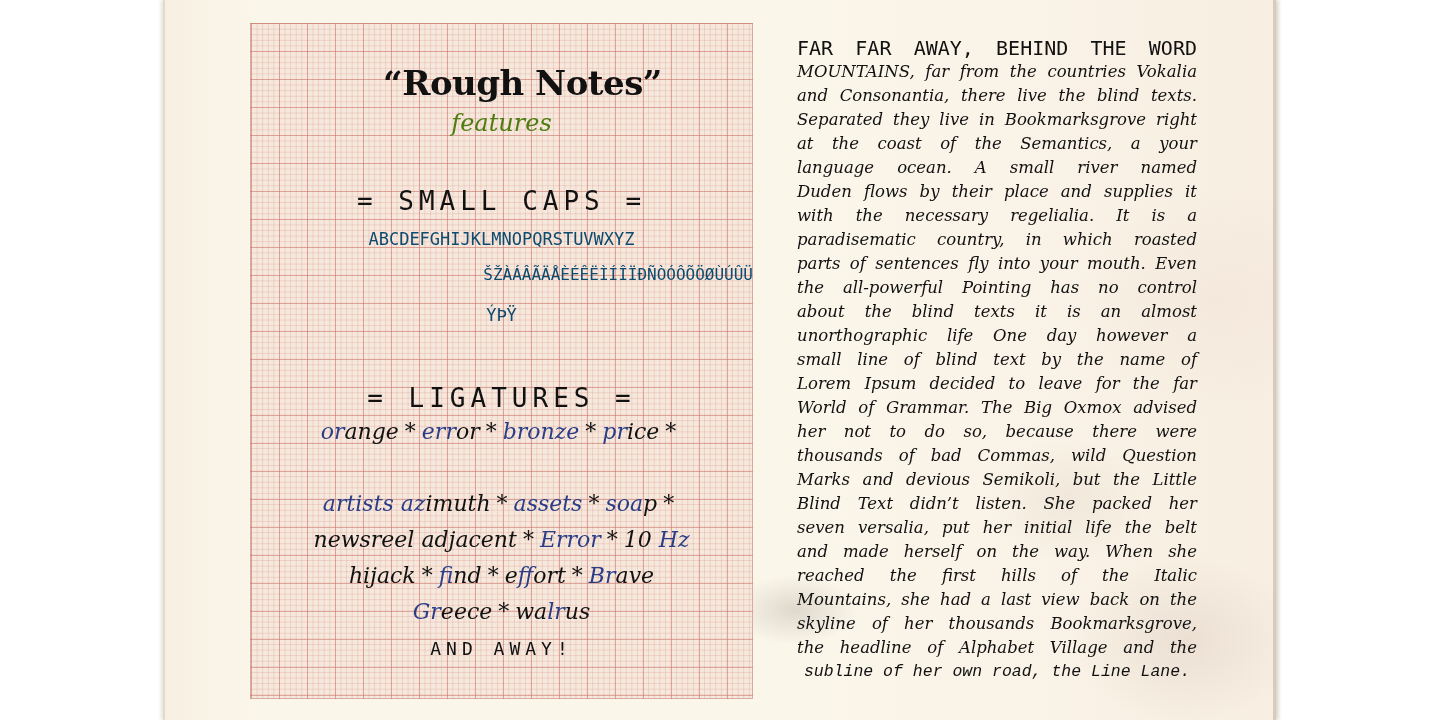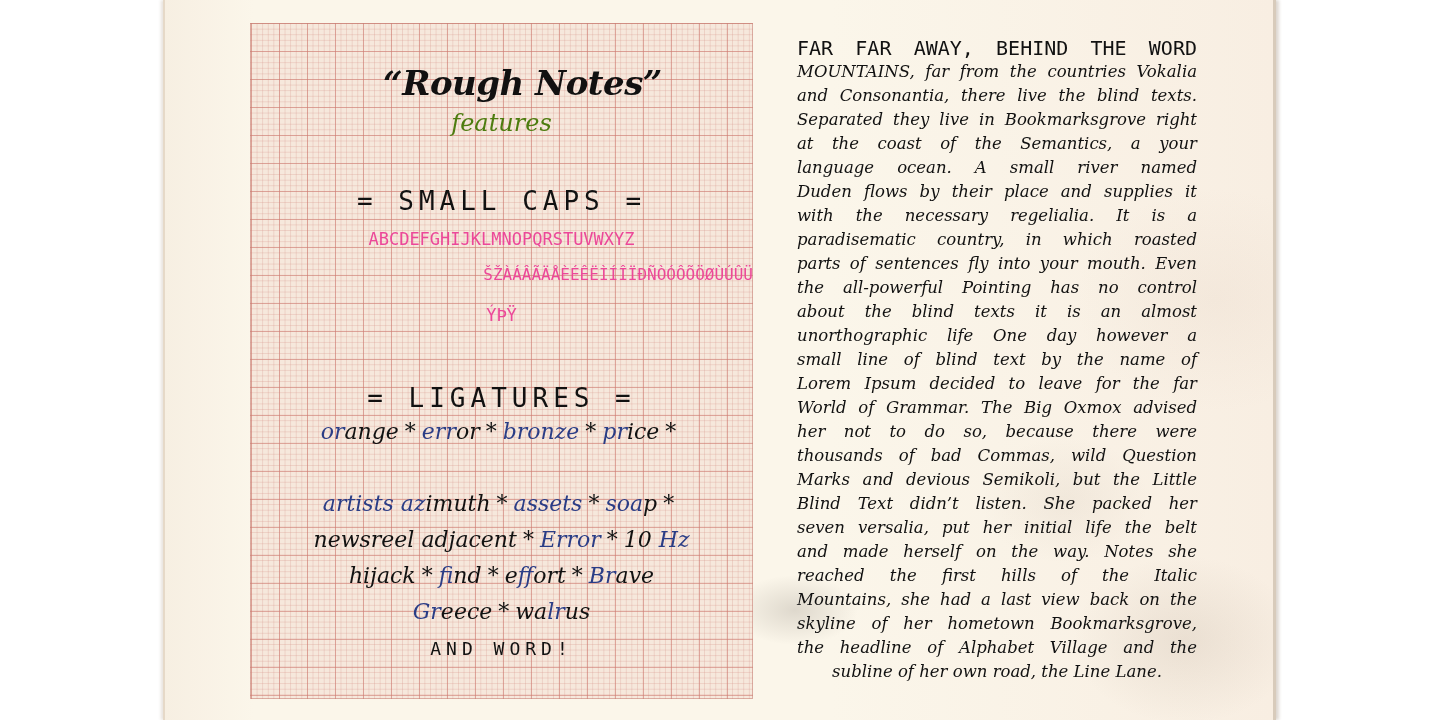--- a/index.html
+++ b/index.html
@@ -30,37 +30,37 @@
       background-size: 28px 28px, 28px 28px, 5.6px 5.6px, 5.6px 5.6px;
       border: 1px solid rgba(200,130,120,0.6);
     }
 
     .panel-left {
       position: absolute; left: 250px; top: 23px; width: 503px; height: 676px;
       text-align: center;
     }
     .title {
       position: absolute; left: 0; right: 0; top: 40px;
-      font-family: "DejaVu Serif", serif; font-style: italic; font-weight: bold;
+      font-family: "DejaVu Serif", serif; font-weight: bold;
       font-size: 34px; letter-spacing: -0.5px; color: #111; padding-left: 42px;
     }
     .subtitle {
       position: absolute; left: 0; right: 0; top: 86px;
       font-family: "DejaVu Serif", serif; font-style: italic;
       font-size: 24px; color: #4d7c0f;
     }
     .section-head {
       position: absolute; left: 0; right: 0;
       font-family: "DejaVu Sans Mono", monospace; font-size: 26px;
       letter-spacing: 5px; color: #111;
     }
     .caps-line {
       position: absolute; left: 0; right: 0;
       font-family: "DejaVu Sans Mono", monospace; font-size: 17px;
-      letter-spacing: 0px; color: #ec4899; white-space: nowrap;
+      letter-spacing: 0px; color: #0c4a6e; white-space: nowrap;
     }
     .lig-line {
       position: absolute; left: 0; right: 0;
       font-family: "DejaVu Serif", serif; font-style: italic;
       font-size: 22px; white-space: nowrap; color: #111;
     }
     .blue { color: #2a3d86; }
     .star { color: #111; font-style: normal; margin: 0 6px; }
     .more {
       position: absolute; left: 0; right: 0; top: 615px;
@@ -73,21 +73,21 @@
     }
     .body-line {
       display: block; height: 24px; line-height: 24px;
       font-family: "DejaVu Serif", serif; font-style: italic;
       font-size: 16.5px; color: #111; white-space: nowrap;
       text-align: justify; text-align-last: justify;
     }
     .body-line.first {
       font-family: "DejaVu Sans Mono", monospace; font-style: normal; font-size: 20px;
     }
-    .body-line.last { text-align: center; text-align-last: center; }
+    .body-line.last { text-align: center; text-align-last: center; font-family: Liberation Mono, monospace; }
   </style>
 </head>
 <body>
 
 <div class="sheet"></div>
 <div class="graph-paper"></div>
 
 <div class="panel-left">
   <div class="title">“Rough Notes”</div>
   <div class="subtitle">features</div>
@@ -113,21 +113,21 @@
   </div>
 
   <div class="lig-line" style="top:540px">
     <span>hijack</span><span class="star">*</span><span class="blue">fi</span><span>nd</span><span class="star">*</span><span>e</span><span class="blue">ff</span><span>ort</span><span class="star">*</span><span class="blue">Br</span><span>ave</span>
   </div>
 
   <div class="lig-line" style="top:576px">
     <span class="blue">Gr</span><span>eece</span><span class="star">*</span><span>wa</span><span class="blue">lr</span><span>us</span>
   </div>
 
-  <div class="more">AND WORD!</div>
+  <div class="more">AND AWAY!</div>
 </div>
 
 <div class="panel-right">
   <span class="body-line first">FAR FAR AWAY, BEHIND THE WORD</span>
   <span class="body-line">MOUNTAINS, far from the countries Vokalia</span>
   <span class="body-line">and Consonantia, there live the blind texts.</span>
   <span class="body-line">Separated they live in Bookmarksgrove right</span>
   <span class="body-line">at the coast of the Semantics, a your</span>
   <span class="body-line">language ocean. A small river named</span>
   <span class="body-line">Duden flows by their place and supplies it</span>
@@ -138,19 +138,19 @@
   <span class="body-line">about the blind texts it is an almost</span>
   <span class="body-line">unorthographic life One day however a</span>
   <span class="body-line">small line of blind text by the name of</span>
   <span class="body-line">Lorem Ipsum decided to leave for the far</span>
   <span class="body-line">World of Grammar. The Big Oxmox advised</span>
   <span class="body-line">her not to do so, because there were</span>
   <span class="body-line">thousands of bad Commas, wild Question</span>
   <span class="body-line">Marks and devious Semikoli, but the Little</span>
   <span class="body-line">Blind Text didn’t listen. She packed her</span>
   <span class="body-line">seven versalia, put her initial life the belt</span>
-  <span class="body-line">and made herself on the way. Notes she</span>
+  <span class="body-line">and made herself on the way. When she</span>
   <span class="body-line">reached the first hills of the Italic</span>
   <span class="body-line">Mountains, she had a last view back on the</span>
-  <span class="body-line">skyline of her hometown Bookmarksgrove,</span>
+  <span class="body-line">skyline of her thousands Bookmarksgrove,</span>
   <span class="body-line">the headline of Alphabet Village and the</span>
   <span class="body-line last">subline of her own road, the Line Lane.</span>
 </div>
 
 </body></html>

